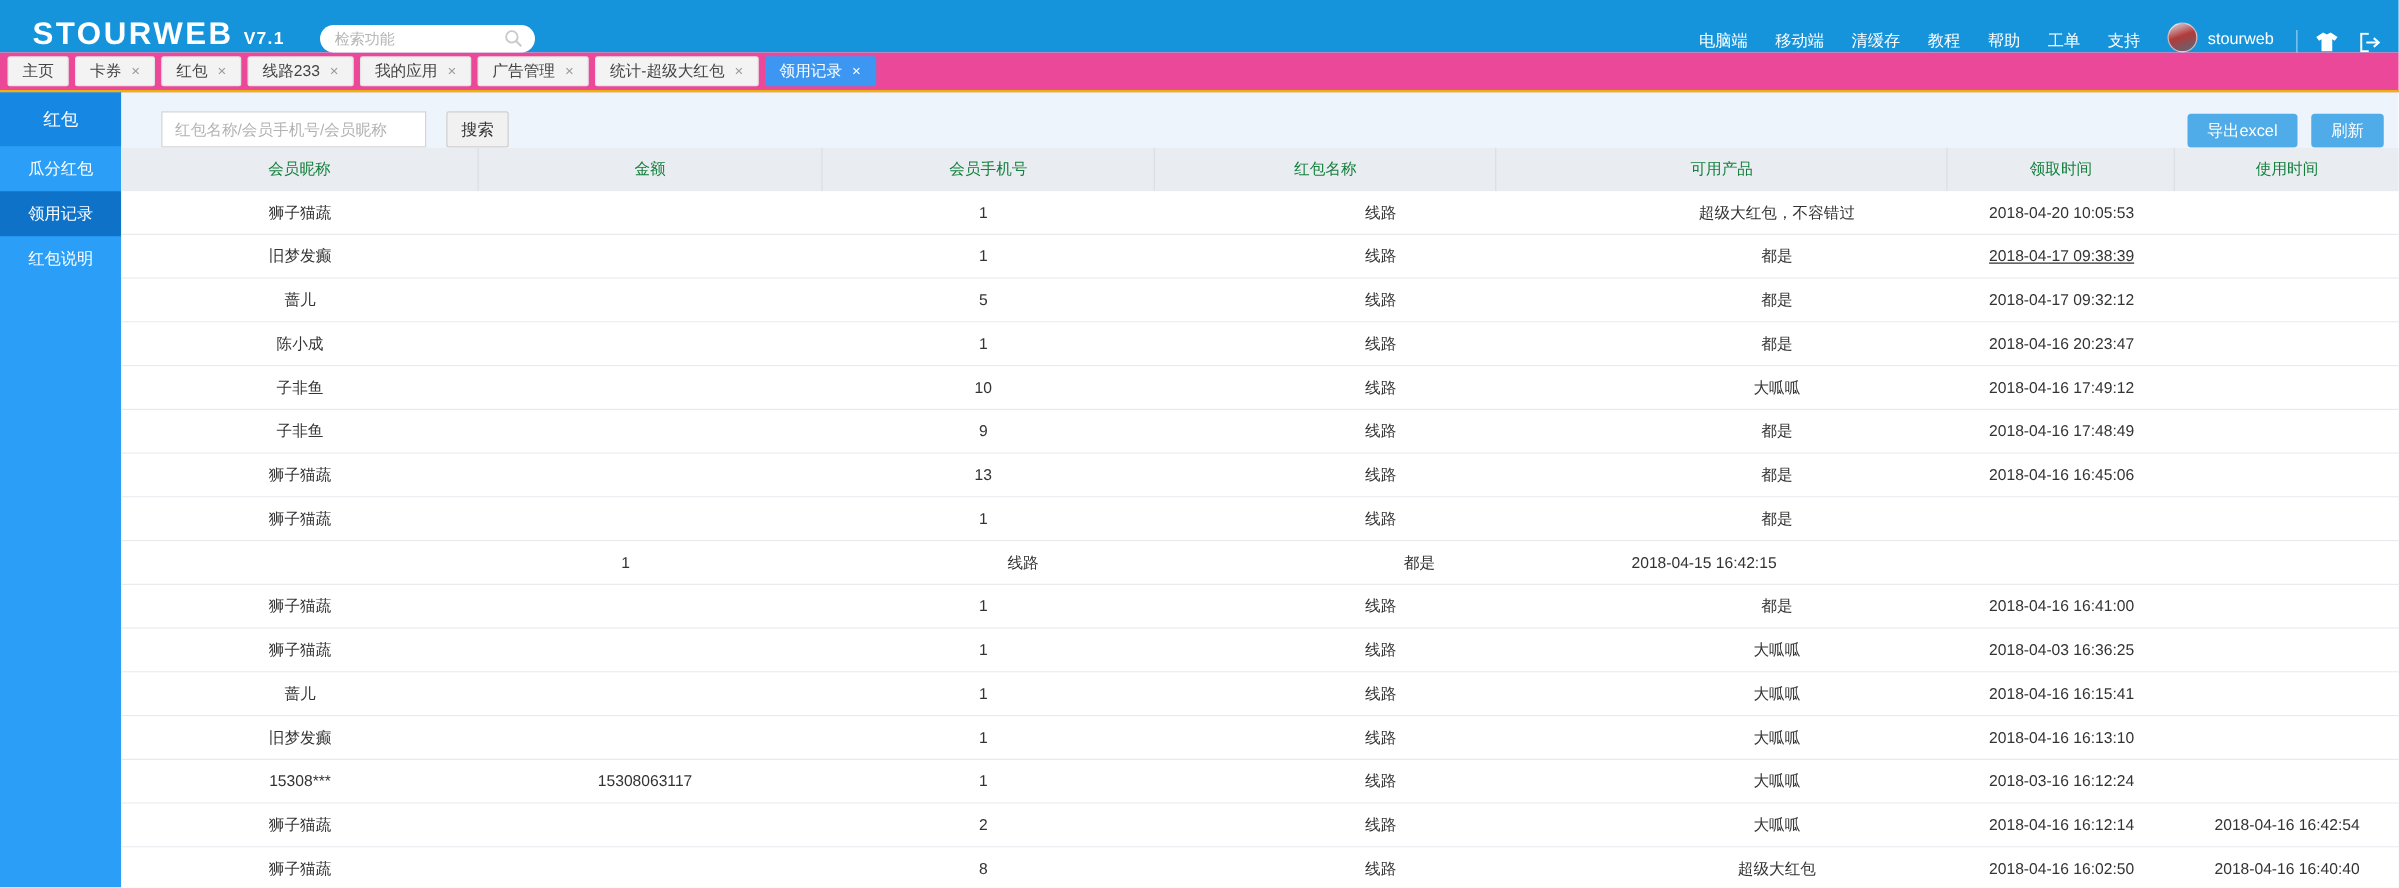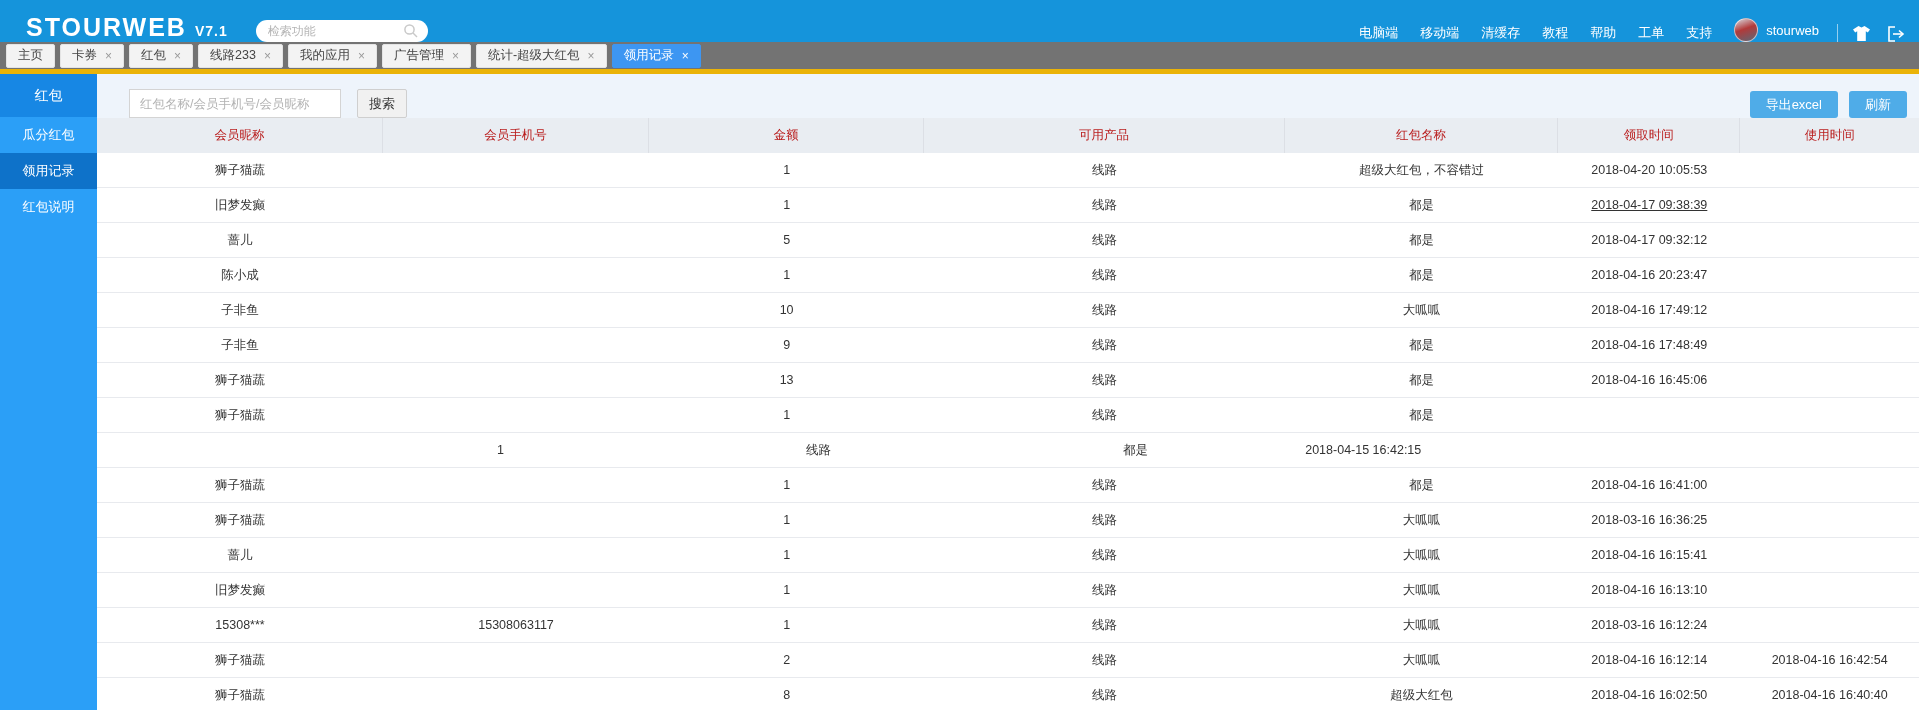--- a/index.html
+++ b/index.html
@@ -20,22 +20,22 @@
   .topnav a { color:#fff; text-decoration:none; cursor:pointer; white-space:nowrap; }
   .userwrap { display:flex; align-items:center; gap:8px; margin-left:22px; }
   .avatar { width:24px; height:24px; border-radius:50%;
     background:linear-gradient(160deg,#d8dee4 0%,#b23a3a 45%,#5a6a78 100%); border:1px solid rgba(255,255,255,.6); }
   .uname { font-size:13px; }
   .vdiv { width:1px; height:18px; background:rgba(255,255,255,.55); margin:0 14px 0 18px; }
   .hicon { display:flex; align-items:center; cursor:pointer; margin-right:16px; }
   .hicon:last-child { margin-right:14px; }
 
   
-  .tabbar { height:32px; background:#737373; display:flex; align-items:center; padding-left:6px;
-    border-bottom:5px solid #eab308; }
+  .tabbar { height:32px; background:#ec4899; display:flex; align-items:center; padding-left:6px;
+    border-bottom:2px solid #eab308; }
   .tab { height:24px; display:flex; align-items:center; padding:0 11px; margin-right:5px;
     background:#f3f3f3; border:1px solid #e4e4e4; border-radius:2px; font-size:12.5px; color:#444;
     cursor:pointer; white-space:nowrap; }
   .tab .x { margin-left:8px; font-size:12px; color:#9a9a9a; line-height:1; cursor:pointer; }
   .tab.active { background:#3d96f2; border-color:#3d96f2; color:#fff; }
   .tab.active .x { color:#fff; }
 
   
   .main { display:flex; height:636px; }
   .sidebar { width:97px; background:#2b9ff7; color:#fff; flex:none; }
@@ -52,21 +52,21 @@
   .btn-search { height:29px; width:50px; margin-left:16px; background:#f1f1f1; border:1px solid #cfcfcf;
     font-size:13px; color:#333; cursor:pointer; border-radius:2px; }
   .toolbar .spacer { flex:1; }
   .btn-blue { height:27px; padding:0 16px; border:none; border-radius:3px; background:#4face8; color:#fff;
     font-size:13px; cursor:pointer; margin-left:11px; }
 
   
   .tbl { flex:1; display:flex; flex-direction:column; overflow:hidden; }
   .trow { display:flex; flex:none; }
   .thead { height:35px; background:#e9edf2; }
-  .thead .tc { color:#b91c1c; font-size:12.5px; border-right:1px solid #dcdfe5; }
+  .thead .tc { color:#15803d; font-size:12.5px; border-right:1px solid #dcdfe5; }
   .thead .tc:last-child { border-right:none; }
   .tbody-row { height:35px; background:#fff; border-bottom:1px solid #e8eaee; }
   .tbody-row .tc { color:#333; font-size:12.5px; }
   .tc { display:flex; align-items:center; justify-content:center; overflow:hidden; white-space:nowrap; }
 </style>
 </head>
 <body>
 
 <header class="topbar">
   <div class="logo">
@@ -157,24 +157,24 @@
       <input placeholder="红包名称/会员手机号/会员昵称" style="">
       <button class="btn-search">搜索</button>
       <div class="spacer"></div>
       <button class="btn-blue">导出excel</button>
       <button class="btn-blue">刷新</button>
     </div>
 
     <div class="tbl">
       <div class="trow thead" id="thead">
           <div class="tc" style="width: 15.7%;">会员昵称</div>
+          <div class="tc" style="width: 15.1%;">金额</div>
           <div class="tc" style="width: 14.6%;">会员手机号</div>
-          <div class="tc" style="width: 15.1%;">金额</div>
+          <div class="tc" style="width: 15%;">红包名称</div>
           <div class="tc" style="width: 19.8%;">可用产品</div>
-          <div class="tc" style="width: 15%;">红包名称</div>
           <div class="tc" style="width: 10%;">领取时间</div>
           <div class="tc" style="width: 9.8%;">使用时间</div>
         </div>
       <div id="tbody">
           <div class="trow tbody-row">
             <div class="tc" style="width: 15.7%;">狮子猫蔬</div>
             <div class="tc" style="width: 14.6%;"></div>
             <div class="tc" style="width: 15.1%;">1</div>
             <div class="tc" style="width: 19.8%;">线路</div>
             <div class="tc" style="width: 15%;">超级大红包，不容错过</div>
@@ -259,21 +259,21 @@
             <div class="tc" style="width: 15%;">都是</div>
             <div class="tc" style="width: 10%;">2018-04-16 16:41:00</div>
             <div class="tc" style="width: 9.8%;"></div>
           </div>
           <div class="trow tbody-row">
             <div class="tc" style="width: 15.7%;">狮子猫蔬</div>
             <div class="tc" style="width: 14.6%;"></div>
             <div class="tc" style="width: 15.1%;">1</div>
             <div class="tc" style="width: 19.8%;">线路</div>
             <div class="tc" style="width: 15%;">大呱呱</div>
-            <div class="tc" style="width: 10%;">2018-03-16 16:36:25</div>
+            <div class="tc" style="width: 10%;">2018-04-03 16:36:25</div>
             <div class="tc" style="width: 9.8%;"></div>
           </div>
           <div class="trow tbody-row">
             <div class="tc" style="width: 15.7%;">蔷儿</div>
             <div class="tc" style="width: 14.6%;"></div>
             <div class="tc" style="width: 15.1%;">1</div>
             <div class="tc" style="width: 19.8%;">线路</div>
             <div class="tc" style="width: 15%;">大呱呱</div>
             <div class="tc" style="width: 10%;">2018-04-16 16:15:41</div>
             <div class="tc" style="width: 9.8%;"></div>

